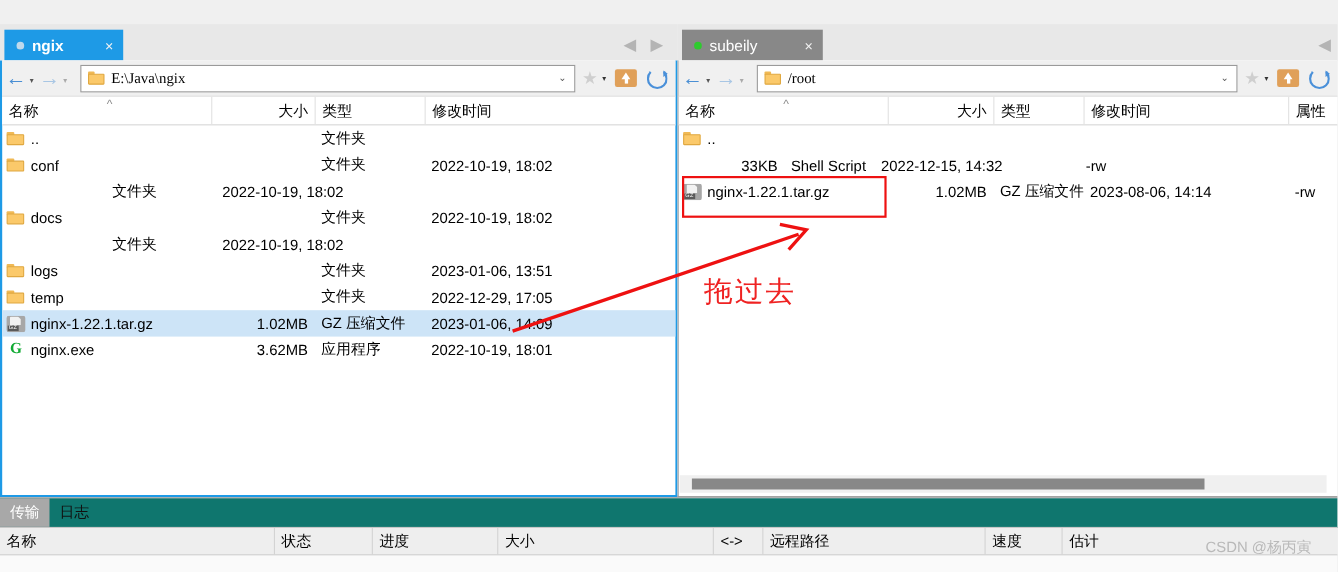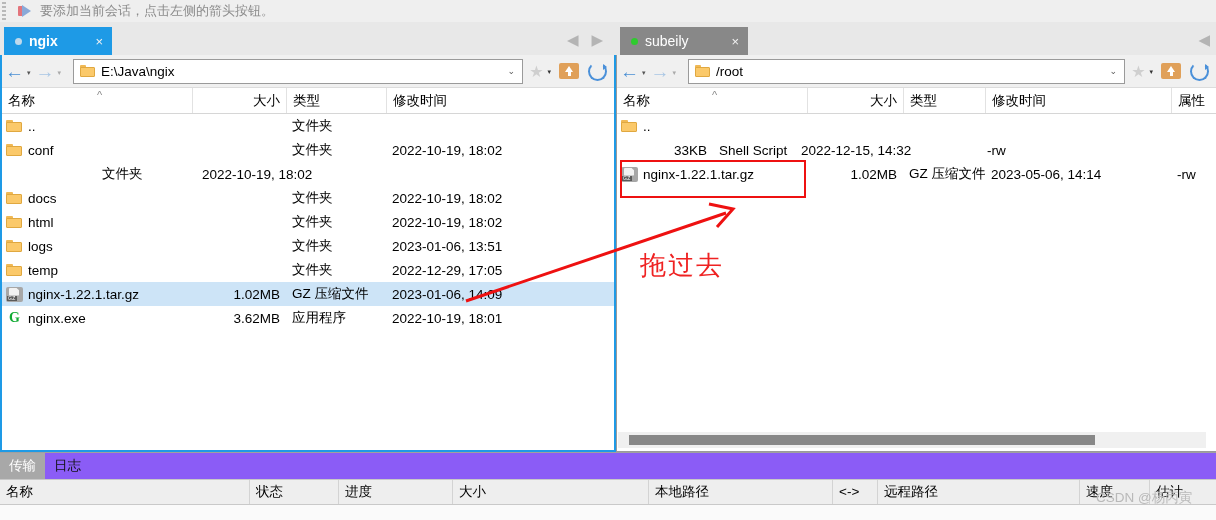--- a/index.html
+++ b/index.html
@@ -70,21 +70,21 @@
     height:33px;display:flex;align-items:center;background:#f0f0f0;
     border-bottom:1px solid #dcdcdc;box-sizing:border-box;padding:0 2px;
   }
   .navbtn{display:flex;align-items:center;padding:0 1px;}
   .navbtn .ar{font-size:19px;color:#4a8fd4;line-height:1;}
   .navbtn .ar.dim{color:#a8c6e4;}
   .navbtn .caret{font-size:7px;color:#555;margin:3px 3px 0 3px;}
   .navbtn .caret.dim{color:#aaa;}
   .addrfield{
     flex:1;height:25px;background:#fff;border:1px solid #9a9a9a;
-    display:flex;align-items:center;margin:0 4px 0 8px;box-sizing:border-box;
+    display:flex;align-items:center;margin:0 4px 0 8px;box-sizing:border-box;font-family:Liberation Serif, serif;
   }
   .folder-ico{
     width:15px;height:12px;margin:0 6px 0 6px;position:relative;flex:0 0 auto;
   }
   .folder-ico:before{
     content:"";position:absolute;left:0;top:0;width:6px;height:3px;
     background:#f0b955;border-radius:1px 1px 0 0;
   }
   .folder-ico:after{
     content:"";position:absolute;left:0;top:2px;width:15px;height:10px;
@@ -149,21 +149,21 @@
   .ico.sh{background:#fff;border:1px solid #9d9d9d;border-radius:1px;box-sizing:border-box;}
   .ico.sh .pg{position:absolute;left:2px;top:1px;width:10px;height:10px;background:#dfe7ef;}
   .ico.sh .cog{position:absolute;left:6px;top:4px;width:7px;height:7px;border:1.5px solid #4b7fb3;border-radius:50%;box-sizing:border-box;}
 
   
   .hscroll{position:absolute;left:1px;bottom:3px;width:588px;height:16px;background:#f0f0f0;}
   .hscroll .thumb{position:absolute;left:11px;top:3px;width:466px;height:10px;background:#888;}
 
   
   .bottom{position:absolute;left:0;top:452px;width:1216px;height:68px;background:#f0f0f0;border-top:1px solid #a0a0a0;}
-  .btabs{height:26px;display:flex;align-items:stretch;background:#8b5cf6;border-bottom:1px solid #c8c8c8;}
+  .btabs{height:26px;display:flex;align-items:stretch;background:#0f766e;border-bottom:1px solid #c8c8c8;}
   .btab{display:flex;align-items:center;padding:0 9px;font-size:13.5px;}
   .btab.active{background:#a8a8a8;color:#fff;}
   .btab.plain{color:#111;}
   .bhead{height:24px;display:flex;align-items:center;background:#eeeeee;border-bottom:1px solid #c9c9c9;font-size:13.5px;}
   .bhead .bc{box-sizing:border-box;height:24px;line-height:24px;padding:0 6px;}
   .bhead .bc + .bc{border-left:1px solid #d3d3d3;}
   .bbody{height:16px;background:#fafafa;}
 
   
   .redbox{position:absolute;left:620px;top:160px;width:186px;height:38px;border:2px solid #ee1111;box-sizing:border-box;pointer-events:none;}
@@ -174,25 +174,20 @@
   }
   .watermark{
     position:absolute;left:1096px;top:489px;color:#b9b9b9;font-size:13.5px;white-space:nowrap;
   }
 </style>
 </head>
 <body>
 
 <div class="app">
 
-  <div class="notice">
-    <div class="dotted"></div>
-    <div class="arrow-ico"></div>
-    <div class="txt">要添加当前会话，点击左侧的箭头按钮。</div>
-  </div>
 
   <div class="tabstrip left">
     <div class="tab active-blue">
       <span class="statusdot gray"></span>
       <span class="tablabel">ngix</span>
       <span class="tabclose">×</span>
     </div>
     <div class="navarrows l">
       <span>◀</span>
       <span>▶</span>
@@ -271,24 +266,20 @@
   <div class="frow">
     <div class="fname" style="width:190px">
       <span class="ico folder"></span>
             <span>docs</span>
     </div>
     <div class="fcell num" style="width:94px"></div>
     <div class="fcell" style="width:100px">文件夹</div>
     <div class="fcell" style="width:228px">2022-10-19, 18:02</div>
   </div>
   <div class="frow">
-    <div class="fname" style="width:190px">
-      <span class="ico folder"></span>
-            <span>html</span>
-    </div>
     <div class="fcell num" style="width:94px"></div>
     <div class="fcell" style="width:100px">文件夹</div>
     <div class="fcell" style="width:228px">2022-10-19, 18:02</div>
   </div>
   <div class="frow">
     <div class="fname" style="width:190px">
       <span class="ico folder"></span>
             <span>logs</span>
     </div>
     <div class="fcell num" style="width:94px"></div>
@@ -385,41 +376,40 @@
   <div class="frow">
     <div class="fname" style="width:190px">
       <span class="ico gz">
               <span class="pg"></span>
               <span class="lb">GZ</span>
             </span>
             <span>nginx-1.22.1.tar.gz</span>
     </div>
     <div class="fcell num" style="width:96px">1.02MB</div>
     <div class="fcell" style="width:82px">GZ 压缩文件</div>
-    <div class="fcell" style="width:186px">2023-05-06, 14:14</div>
+    <div class="fcell" style="width:186px">2023-08-06, 14:14</div>
     <div class="fcell" style="width:44px">-rw</div>
   </div>
       </div>
 
     <div class="hscroll">
       <div class="thumb"></div>
     </div>
   </div>
 
   <div class="bottom">
     <div class="btabs">
       <div class="btab active">传输</div>
       <div class="btab plain">日志</div>
     </div>
     <div class="bhead">
       <div class="bc" style="width:249px">名称</div>
       <div class="bc" style="width:89px">状态</div>
       <div class="bc" style="width:114px">进度</div>
       <div class="bc" style="width:196px">大小</div>
-      <div class="bc" style="width:184px">本地路径</div>
       <div class="bc" style="width:45px">&lt;-&gt;</div>
       <div class="bc" style="width:202px">远程路径</div>
       <div class="bc" style="width:70px">速度</div>
       <div class="bc" style="width:67px">估计</div>
     </div>
     <div class="bbody"></div>
   </div>
 
   <div class="redbox"></div>
 

